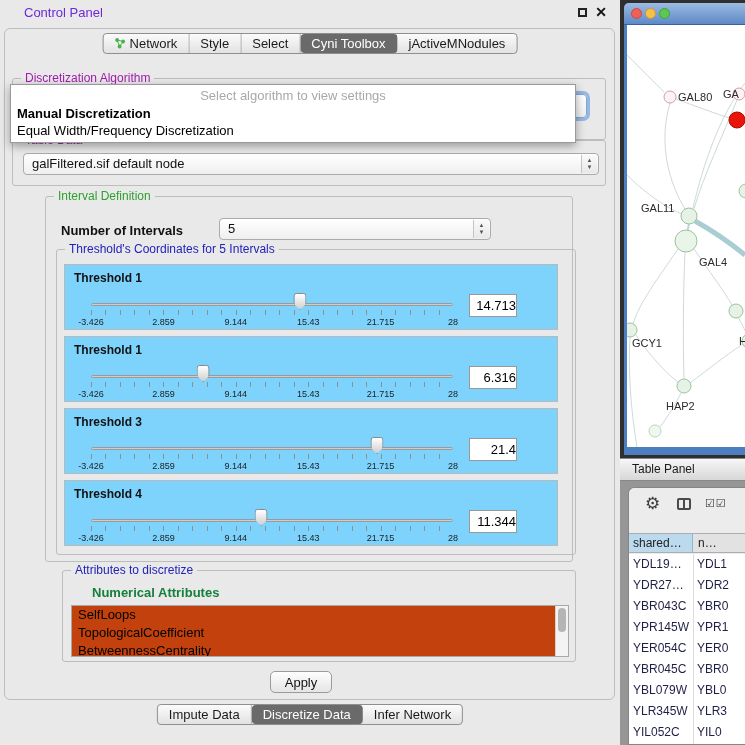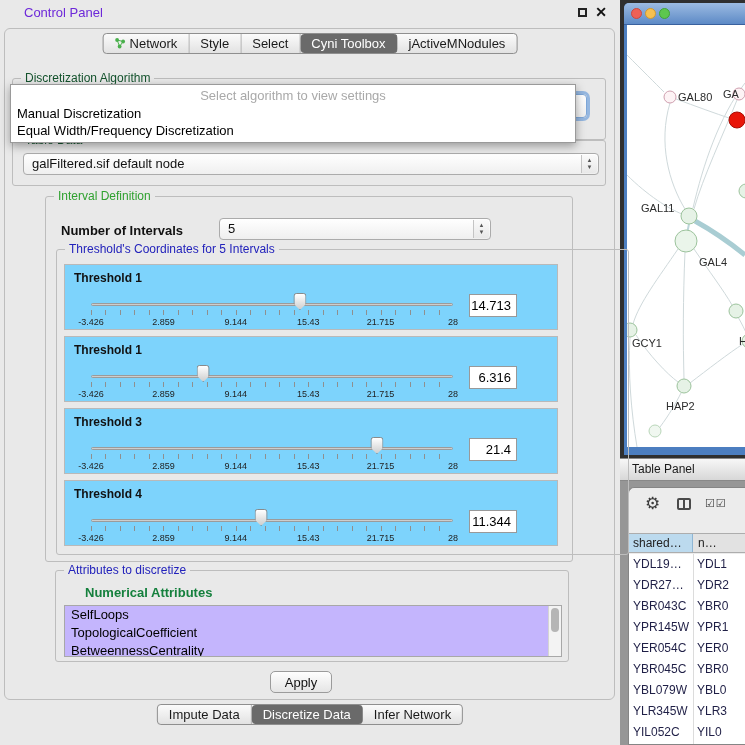--- a/index.html
+++ b/index.html
@@ -48,58 +48,58 @@
   .close-btn { position:absolute; right:13px; top:4px; font-size:14px; font-weight:bold; color:#111; }
   .cp-body { position:absolute; left:4px; top:28px; width:611px; height:672px; border:1px solid #bdbdbd; border-radius:6px; }
 
   .tabstrip { position:absolute; left:50%; transform:translateX(-50%); display:flex; height:21px; border:1px solid #8f8f8f; border-radius:4px; background:linear-gradient(#fbfbfb,#e2e2e2); overflow:hidden; z-index:5; white-space:nowrap; }
   .tabstrip.top { top:33px; } .tabstrip.bottom { top:704px; }
   .tab { display:flex; align-items:center; gap:4px; padding:0 11px; font-size:13px; color:#1a1a1a; border-right:1px solid #b3b3b3; }
   .tab:last-child { border-right:none; }
   .tab.sel { background:#6a6a6a; color:#fff; border-radius:4px; border-right-color:#6a6a6a; }
 
   .group { position:absolute; border:1px solid #bdbdbd; border-radius:3px; }
-  .glabel { position:absolute; top:-8px; left:8px; background:#e9e9e9; padding:0 4px; font-size:12px; color:#14532d; white-space:nowrap; }
+  .glabel { position:absolute; top:-8px; left:8px; background:#e9e9e9; padding:0 4px; font-size:12px; color:#a21caf; white-space:nowrap; }
   .glabel.green { color:#2fa12f;text-align:center; }
   .glabel.blue { color:#2222bb; }
 
   .combo { position:absolute; height:22px; background:linear-gradient(#ffffff,#efefef); border:1px solid #ababab; border-radius:4px; font-size:13px; color:#111; }
   .combo-val { position:absolute; left:8px; top:0; line-height:20px; white-space:nowrap; }
   .stepper { position:absolute; right:1px; top:1px; bottom:1px; width:16px; border-left:1px solid #c4c4c4; display:flex; flex-direction:column; align-items:center; justify-content:center; color:#555; border-radius:0 3px 3px 0; background:linear-gradient(#fafafa,#e8e8e8); }
   .stepper::before { content:"▲"; font-size:6px; line-height:7px; }
   .stepper::after { content:"▼"; font-size:6px; line-height:7px; }
 
   .algo-group { left:12px; top:78px; width:594px; height:62px; }
   .algo-combo { left:10px; top:15px; width:564px; height:24px; border-color:#7ea7d8; box-shadow:0 0 0 3px rgba(105,156,219,.65); }
   .algo-popup { position:absolute; left:10px; top:84px; width:566px; background:#fff; border:1px solid #9a9a9a; box-shadow:0 3px 9px rgba(0,0,0,.35); z-index:20; padding-bottom:3px; }
   .algo-popup .ph { text-align:center; color:#a9a9a9; font-size:13px; padding:3px 0 2px; }
   .algo-popup .opt { font-size:13px; padding:1px 6px; color:#000; }
-  .algo-popup .opt.bold { font-weight:normal; }
+  .algo-popup .opt.bold { font-weight:bold; }
 
   .td-group { left:12px; top:140px; width:594px; height:46px; }
   .td-combo { left:10px; top:12px; width:576px; height:22px; }
 
   .interval-group { left:45px; top:196px; width:528px; height:366px; }
   .ni-label { position:absolute; left:15px; top:26px; font-size:13px; font-weight:bold; color:#111; }
   .ni-combo { left:173px; top:21px; width:272px; height:22px; }
-  .thresholds-group { left:10px; top:52px; width:573px; height:306px; }
+  .thresholds-group { left:10px; top:52px; width:520px; height:306px; }
 
   .tpanel { position:absolute; left:7px; width:494px; height:66px; border:1px solid #b9b9b9; background:#7dd3fc; }
   .t-label { position:absolute; left:9px; top:6px; font-weight:bold; font-size:12px; color:#111; }
   .slider { position:absolute; left:26px; top:24px; width:362px; height:40px; }
   .groove { position:absolute; left:0; right:0; top:14px; height:3px; background:#cdcdcd; border:1px solid #9b9b9b; border-radius:2px; }
   .thumb { position:absolute; width:13px; height:17px; top:4px; transform:translateX(-50%); background:linear-gradient(#ffffff,#cfcfcf); border:1px solid #8a8a8a; border-radius:3px 3px 1px 1px; clip-path:polygon(0 0,100% 0,100% 62%,50% 100%,0 62%); }
   .ticks { position:absolute; left:0; right:0; top:21px; height:5px; background:repeating-linear-gradient(90deg,#8f8f8f 0,#8f8f8f 1px,transparent 1px,transparent 14.48px); }
   .scale { position:absolute; left:0; right:0; top:28px; height:12px; }
   .scale span { position:absolute; transform:translateX(-50%); font-size:9px; color:#222; top:0; white-space:nowrap; }
-  .t-value { position:absolute; left:404px; top:29px; width:48px; height:23px; background:#fff; border:1px solid #999; font-size:13px; text-align:right; line-height:21px; padding-right:5px; color:#000; }
-
-  .attr-group { left:55px; top:570px; width:514px; height:92px; }
+  .t-value { position:absolute; left:404px; top:29px; width:48px; height:23px; background:#fff; border:1px solid #999; font-size:13px; text-align:right; line-height:21px; color:#000; }
+
+  .attr-group { left:62px; top:570px; width:514px; height:92px; }
   .attr-title { position:absolute; left:8px; top:14px; font-size:13px; font-weight:bold; color:#15803d;margin-left:21px; }
-  .listbox { position:absolute; left:8px; top:34px; width:498px; height:52px; background:#c4b5fd; border:1px solid #a8a8a8; overflow:hidden; }
+  .listbox { position:absolute; left:8px; top:34px; width:498px; height:52px; background:#c2410c; border:1px solid #a8a8a8; overflow:hidden; }
   .listbox .li { font-size:13px; line-height:18px; padding-left:6px; color:#000; white-space:nowrap; }
   .vscroll { position:absolute; right:0; top:0; bottom:0; width:13px; background:#f3f3f3; border-left:1px solid #d4d4d4; }
   .vthumb { position:absolute; left:2px; top:2px; width:8px; height:24px; background:#b5b5b5; border-radius:5px; }
 
   .apply { position:absolute; left:270px; top:671px; width:62px; height:22px; border:1px solid #9b9b9b; border-radius:5px; background:linear-gradient(#fefefe,#e5e5e5); font-size:13px; font-family:"Liberation Sans",sans-serif; color:#111; }
 </style>
 </head>
 <body>
 
 <div id="stage">

